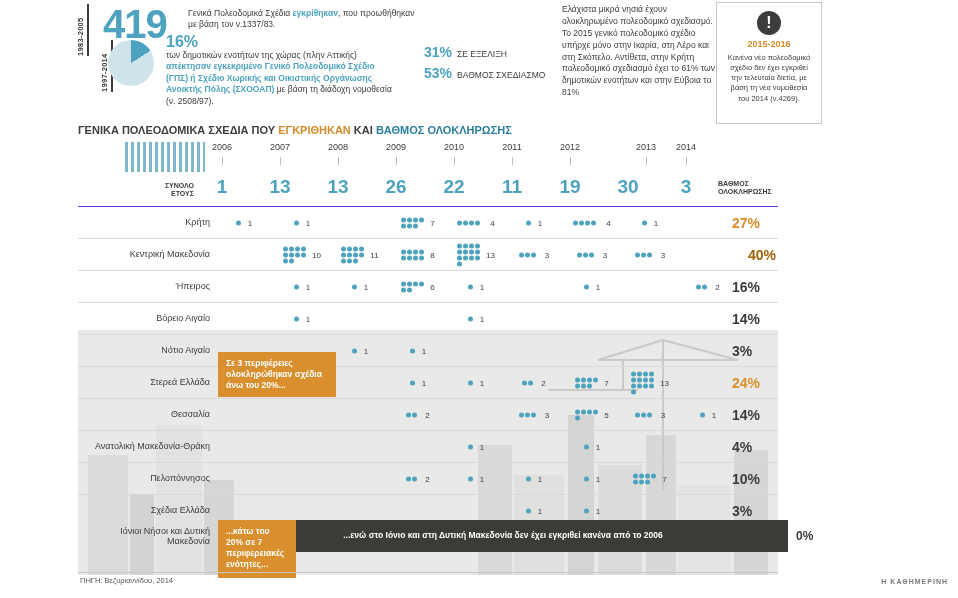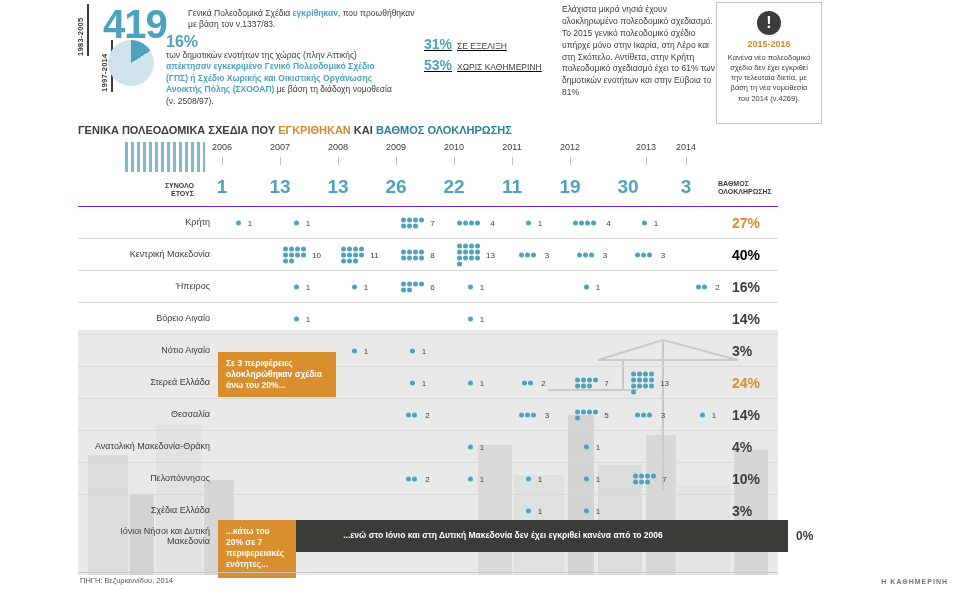--- a/index.html
+++ b/index.html
@@ -12,21 +12,21 @@
   .t419sub{position:absolute;left:166px;top:8px;width:230px;font-size:8.5px;color:#3c3c3c;line-height:1.35;padding-left:22px;}
   .lnk{color:#4da3bf;font-weight:bold;}
   .vert{position:absolute;font-size:7.5px;font-weight:bold;color:#3c3c3c;writing-mode:vertical-rl;transform:rotate(180deg);letter-spacing:.3px;}
   .vert.v1{left:76px;top:4px;border-left:2px solid #3c3c3c;padding-left:2px;height:52px;}
   .vert.v2{left:100px;top:40px;border-left:2px solid #3c3c3c;padding-left:2px;height:52px;}
 
   .pie{position:absolute;left:108px;top:40px;width:46px;height:46px;border-radius:50%;
        background:conic-gradient(#4da3bf 0 16%, #cfe3ea 16% 100%);}
   .p16{position:absolute;left:166px;top:33px;font-size:16px;font-weight:bold;color:#4da3bf;}
   .p16sub{position:absolute;left:166px;top:50px;width:230px;font-size:8.5px;color:#3c3c3c;line-height:1.35;}
-  .pcts{position:absolute;left:424px;top:36px;width:150px;text-decoration:underline;}
+  .pcts{position:absolute;left:424px;top:44px;width:150px;}
   .pctrow{display:flex;align-items:baseline;gap:5px;margin-bottom:5px;}
   .pctnum{font-size:14px;font-weight:bold;color:#4da3bf;}
   .pctlbl{font-size:8.5px;color:#3c3c3c;}
   .topnote{position:absolute;left:562px;top:4px;width:158px;font-size:8.5px;color:#3c3c3c;line-height:1.4;text-align:left;}
 
   .callout{position:absolute;left:716px;top:2px;width:104px;height:120px;border:1px solid #c8c8c8;background:#fff;text-align:center;}
   .callout .excl{width:24px;height:24px;border-radius:50%;background:#3c3c3c;color:#fff;font-size:16px;font-weight:bold;
       line-height:24px;margin:8px auto 4px;}
   .callout .ctitle{font-size:9px;font-weight:bold;color:#d38b2a;margin-bottom:4px;}
   .callout .ctxt{font-size:7.5px;color:#3c3c3c;line-height:1.35;padding:0 7px;}
@@ -103,21 +103,21 @@
       <span>των δημοτικών ενοτήτων της χώρας (πλην Αττικής) </span><span class="lnk">απέκτησαν εγκεκριμένο Γενικό Πολεοδομικό Σχέδιο (ΓΠΣ) ή Σχέδιο Χωρικής και Οικιστικής Οργάνωσης Ανοικτής Πόλης (ΣΧΟΟΑΠ)</span><span> με βάση τη διάδοχη νομοθεσία (ν. 2508/97).</span>
     </div>
 
     <div class="pcts">
       <div class="pctrow">
         <span class="pctnum">31%</span>
         <span class="pctlbl">ΣΕ ΕΞΕΛΙΞΗ</span>
       </div>
       <div class="pctrow">
         <span class="pctnum">53%</span>
-        <span class="pctlbl">ΧΩΡΙΣ ΚΑΘΗΜΕΡΙΝΗ</span>
+        <span class="pctlbl">ΒΑΘΜΟΣ ΣΧΕΔΙΑΣΜΟ</span>
       </div>
     </div>
 
     <div class="topnote">Ελάχιστα μικρά νησιά έχουν ολοκληρωμένο πολεοδομικό σχεδιασμό. Το 2015 γενικό πολεοδομικό σχέδιο υπήρχε μόνο στην Ικαρία, στη Λέρο και στη Σκόπελο. Αντίθετα, στην Κρήτη πολεοδομικό σχεδιασμό έχει το 61% των δημοτικών ενοτήτων και στην Εύβοια το 81%</div>
 
     <div class="callout">
       <div class="excl">!</div>
       <div class="ctitle">2015-2016</div>
       <div class="ctxt">Κανένα νέο πολεοδομικό σχέδιο δεν έχει εγκριθεί την τελευταία διετία, με βάση τη νέα νομοθεσία του 2014 (ν.4269).</div>
     </div>
@@ -353,21 +353,21 @@
           <div class="dots">
             <div style="display: flex; flex-wrap: wrap; width: 21px; gap: 1px; justify-content: flex-start;">
               <span class="dot"></span>
               <span class="dot"></span>
               <span class="dot"></span>
             </div>
             <span class="cnum" style="position: static; transform: none; margin-left: 3px;">3</span>
           </div>
         </div>
         <div class="cell" style="left: 604px;"></div>
-        <div class="pct" style="left: 640px; right: auto; color: #000000;">40%</div>
+        <div class="pct" style="left: 656px; right: auto; color: #a16207;">40%</div>
       </div>
       <div class="row">
         <div class="rowlabel">Ήπειρος</div>
         <div class="cell" style="left: 140px;"></div>
         <div class="cell" style="left: 198px;">
           <div class="dots">
             <div style="display: flex; flex-wrap: wrap; width: 7px; gap: 1px; justify-content: flex-start;">
               <span class="dot"></span>
             </div>
             <span class="cnum" style="position: static; transform: none; margin-left: 3px;">1</span>

